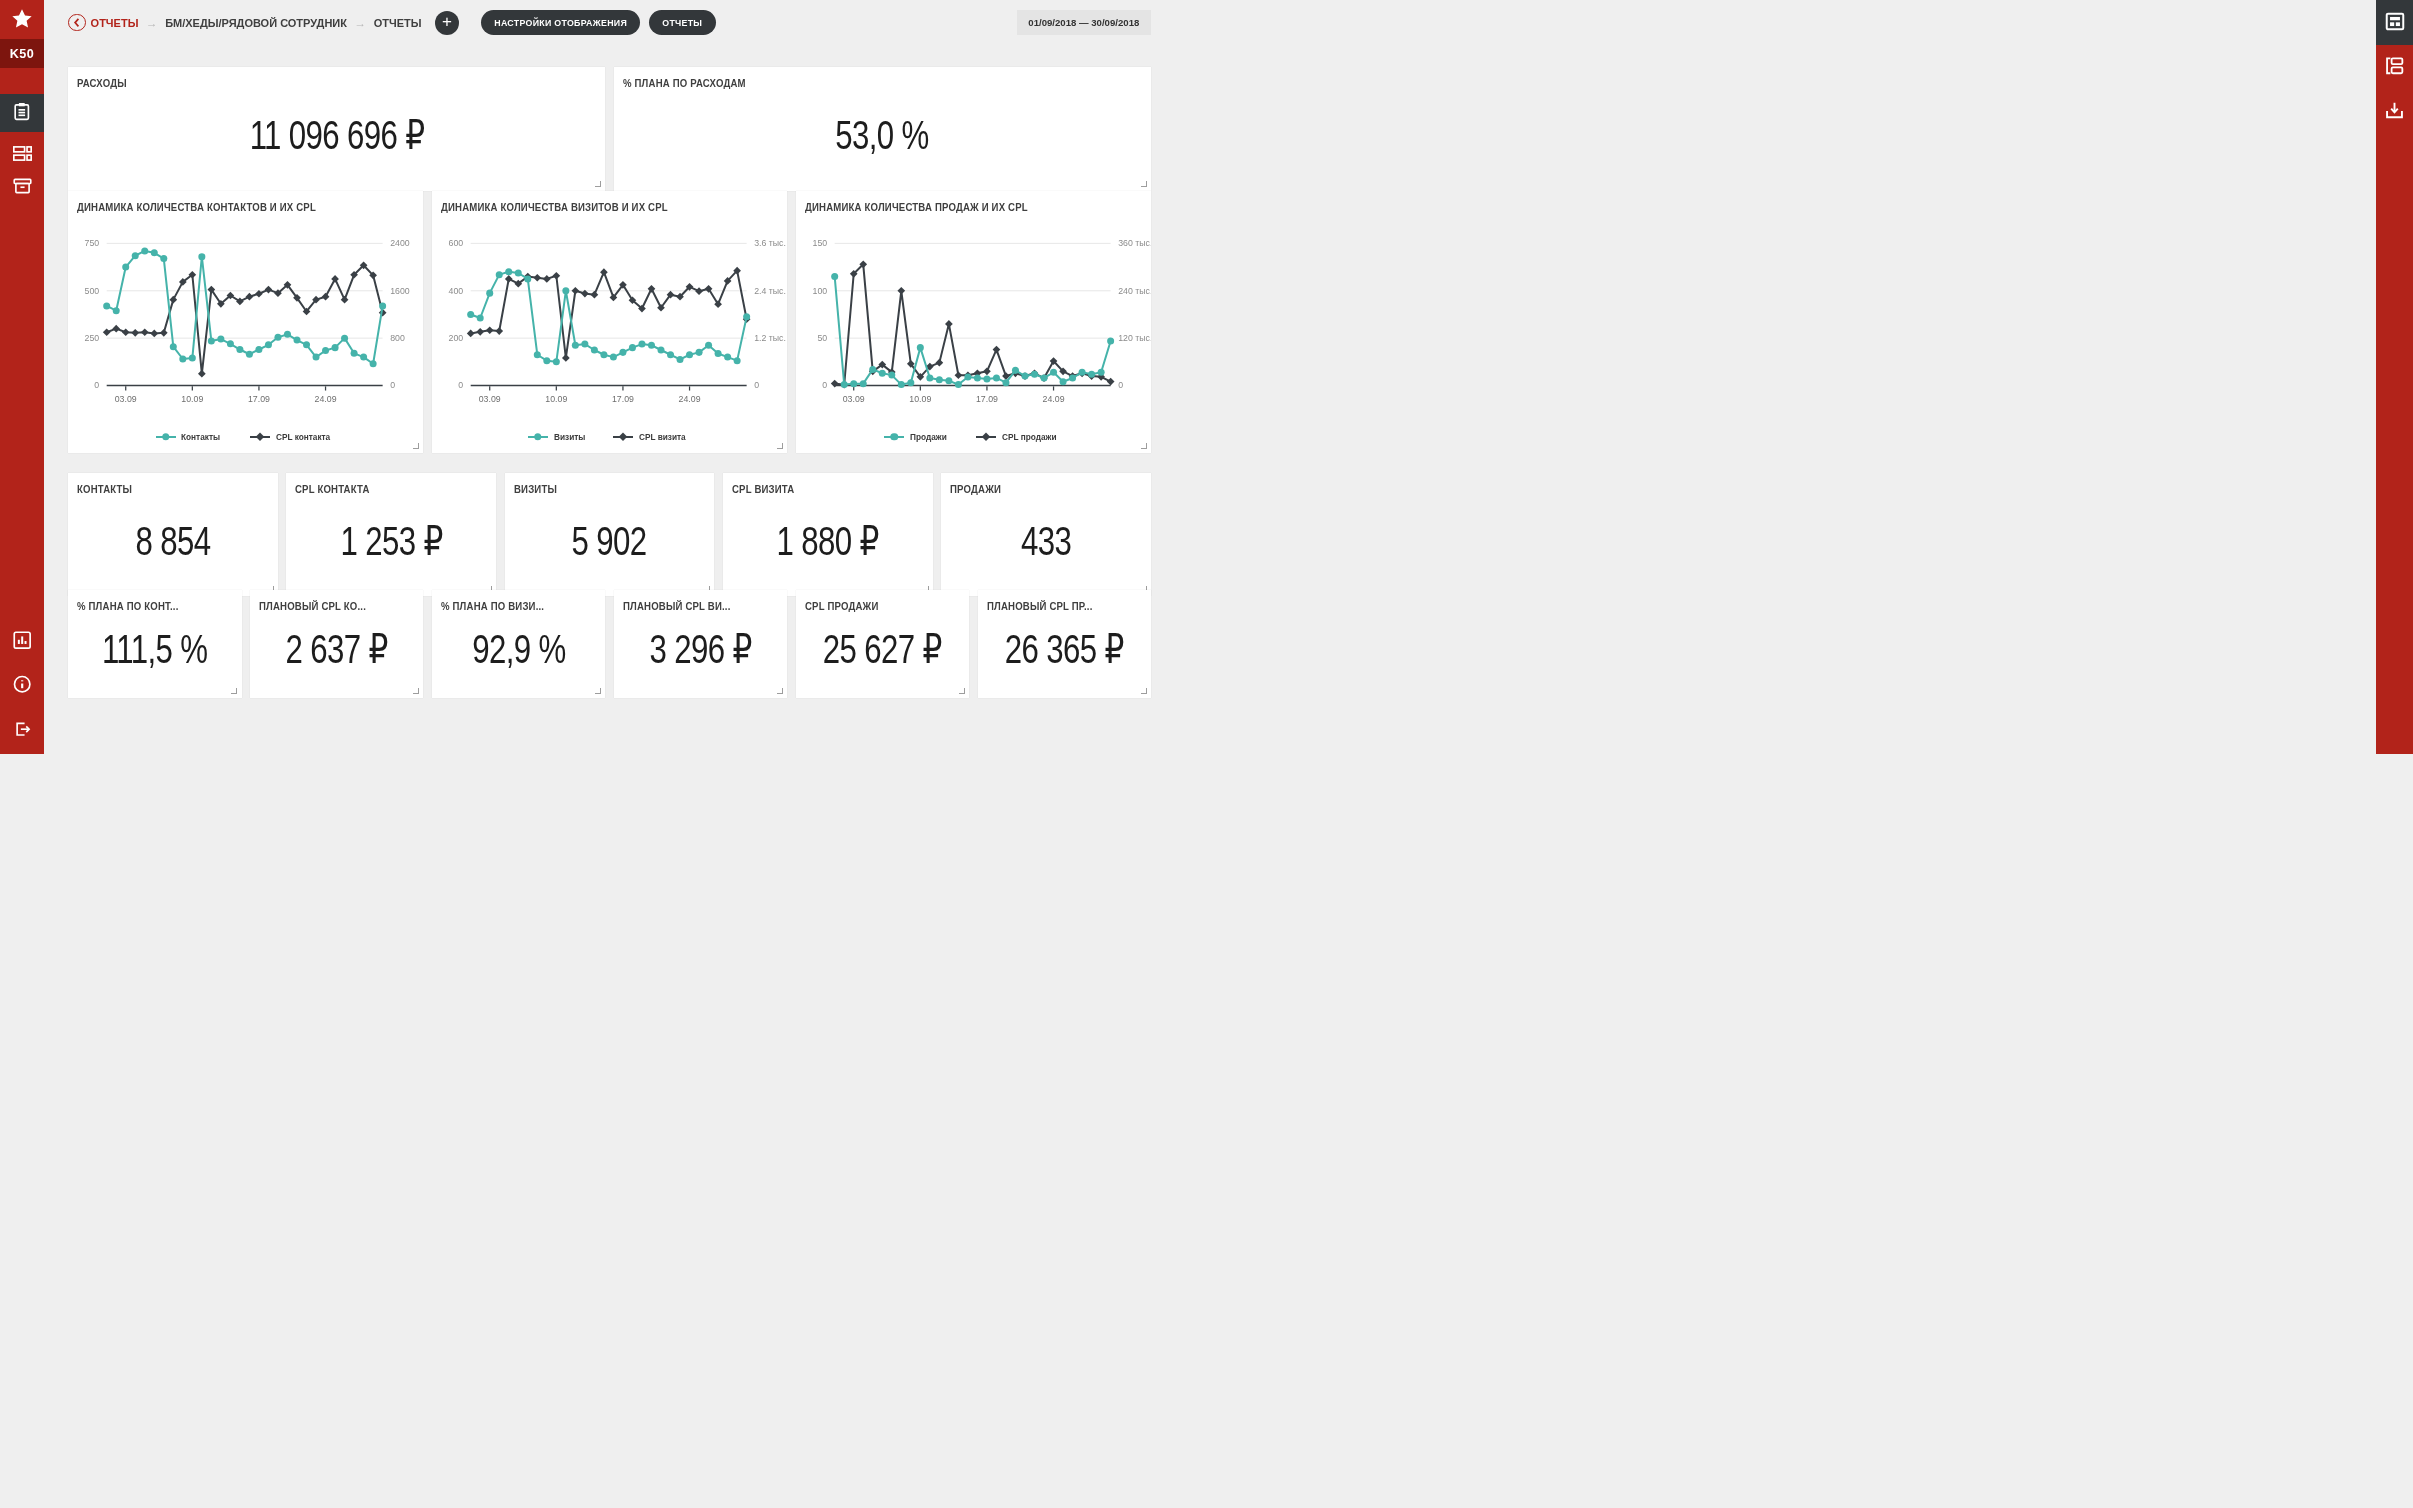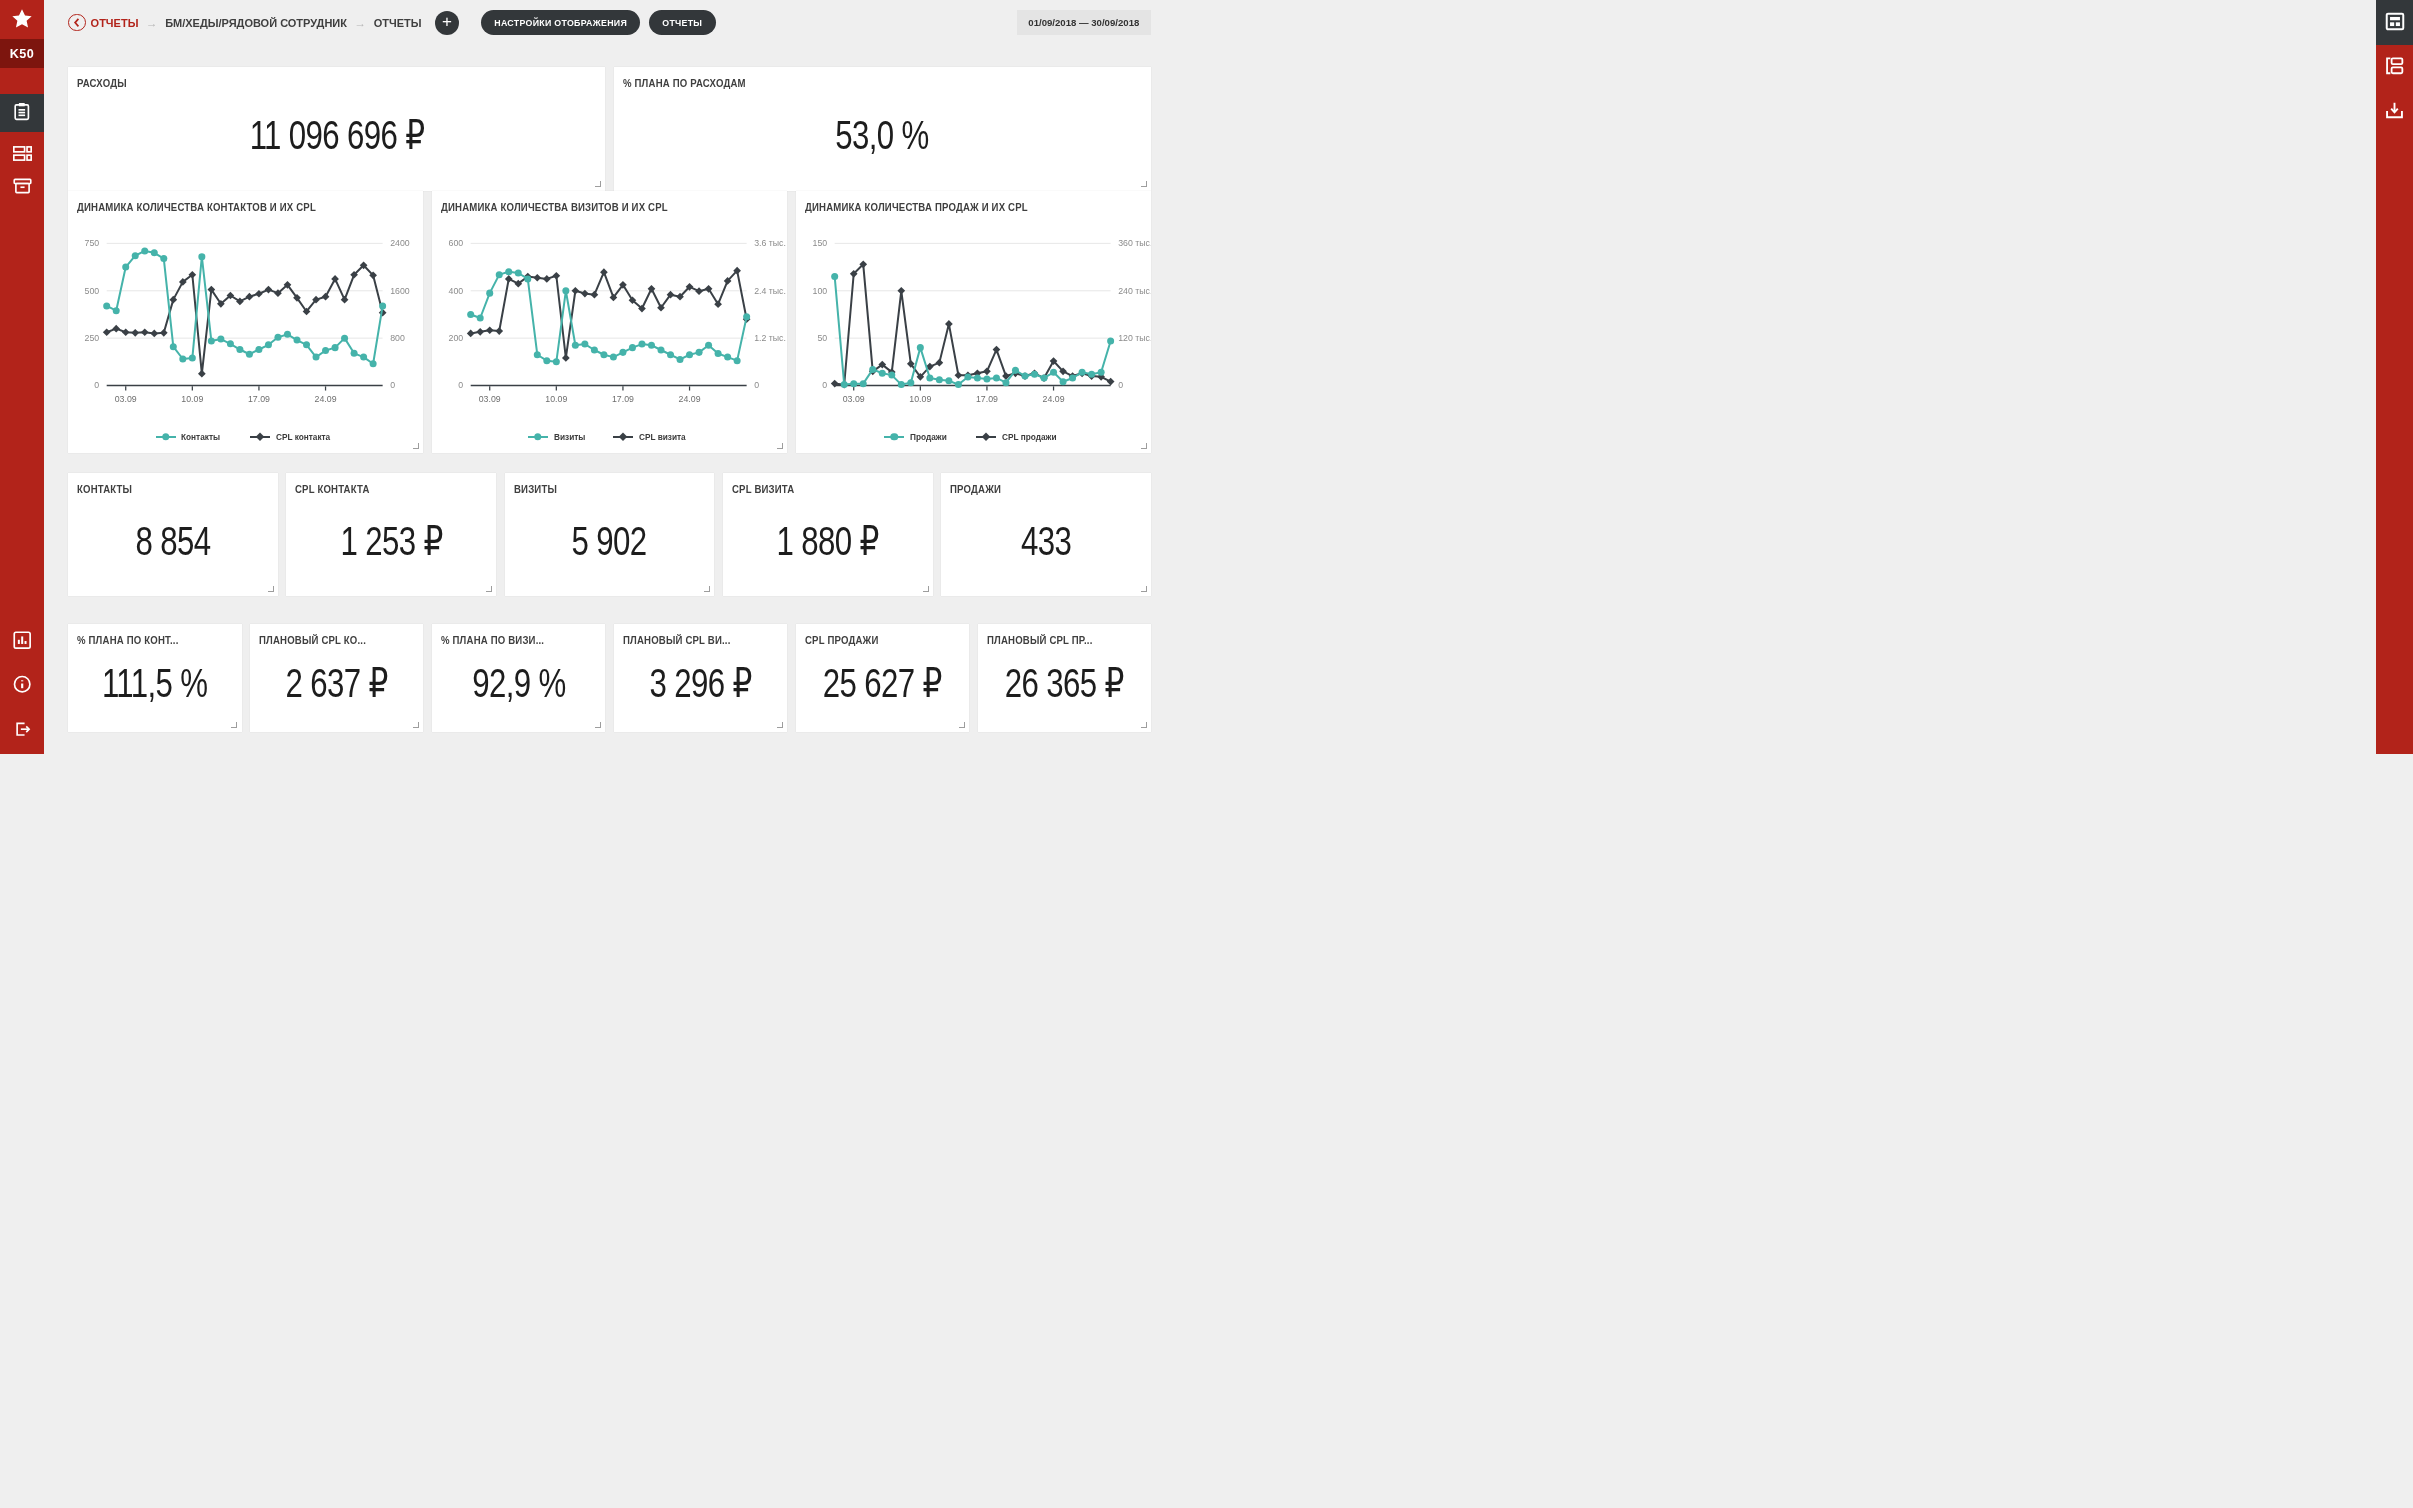--- a/index.html
+++ b/index.html
@@ -33,21 +33,21 @@
   .btn-group{margin-left:22px;display:flex;}
   .tb-spacer{flex:1;}
   .date-box{background:#e4e4e4;padding:6.7px 11.7px;font-size:9.6px;font-weight:700;color:#333;white-space:nowrap;cursor:pointer;}
 
   
   .grid{position:absolute;left:68px;top:0;width:1083px;}
   .row{position:absolute;left:0;width:1083px;display:flex;gap:8.4px;}
   .row-top{top:67px;height:124px;}
   .row-charts{top:191px;height:262px;}
   .row-kpi1{top:473px;height:123px;}
-  .row-kpi2{top:624px;height:108px;}
+  .row-kpi2{top:590px;height:108px;}
   .card{position:relative;background:#fff;box-shadow:0 0 0.8px rgba(0,0,0,.18);flex:1;padding-left:20px;}
   .card-title{position:absolute;top:10px;left:9.2px;font-size:11.3px;font-weight:700;color:#3f3f3f;white-space:nowrap;max-width:95%;}
   .t-in{display:inline-block;transform:scaleX(.85);transform-origin:0 50%;letter-spacing:0.2px;}
   .card-value{position:absolute;left:0;right:0;top:55%;transform:translateY(-50%);text-align:center;
     font-size:40px;color:#1d1d1d;white-space:nowrap;}
   .v-in{display:inline-block;transform:scaleX(.78);letter-spacing:-0.8px;}
   .rs-handle{position:absolute;right:4.2px;bottom:4.2px;width:5.9px;height:5.9px;border-right:1.7px solid #9d9d9d;border-bottom:1.7px solid #9d9d9d;cursor:nwse-resize;}
 
   
   .chart-svg{position:absolute;left:0;top:39px;}

